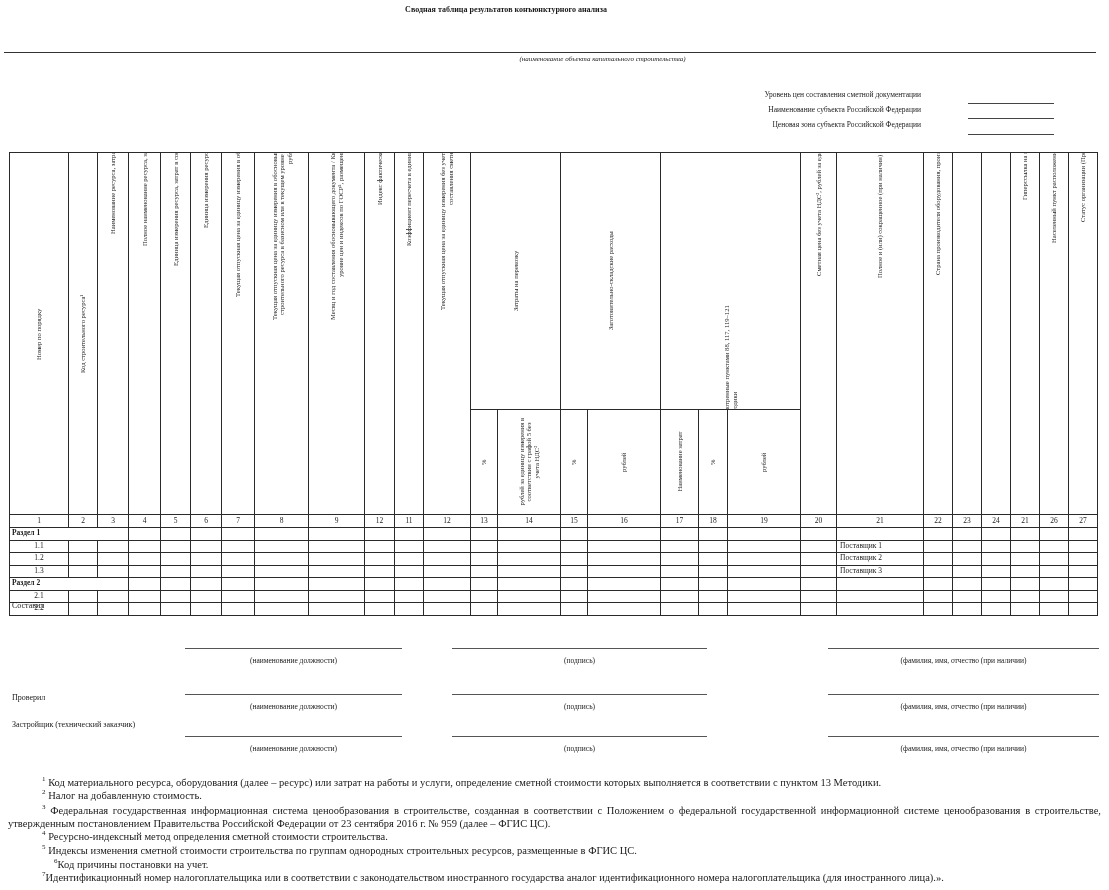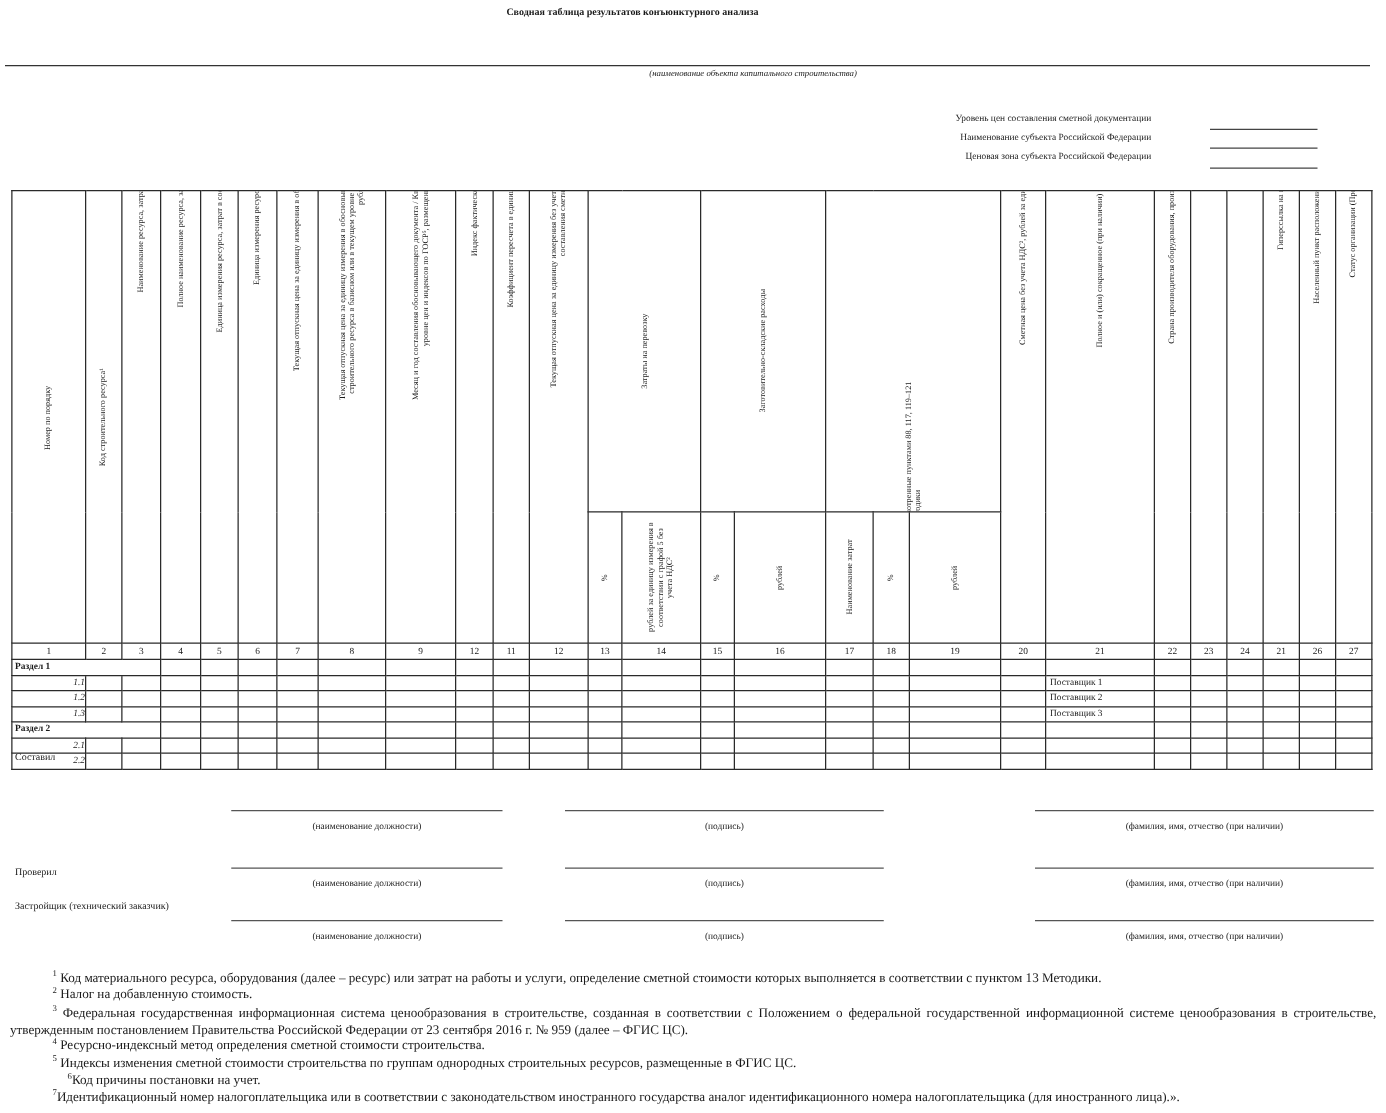--- a/index.html
+++ b/index.html
@@ -11,21 +11,21 @@
   .meta-label { right:188px; font-size:7.5px; text-align:right; white-space:nowrap; }
   .meta-line { left:968px; width:86px; border-top:1px solid #444; height:0; }
 
   table.grid { position:absolute; left:9px; top:152px; border-collapse:collapse; table-layout:fixed; width:1088px; font-size:6.6px; }
   table.grid td { border:1px solid #2a2a2a; padding:0; overflow:hidden; line-height:1.15; }
   .vh { position:relative; height:100%; }
   .vt { position:absolute; left:50%; bottom:4px; writing-mode:vertical-rl; transform:translateX(-50%) rotate(180deg); text-align:center; white-space:normal; }
   .vt-mid { position:absolute; left:50%; top:50%; writing-mode:vertical-rl; transform:translate(-50%,-50%) rotate(180deg); text-align:center; white-space:normal; }
   .num td { text-align:center; font-size:7.5px; height:12px; }
   .row td { height:11.5px; font-size:7.5px; }
-  .row td.n { text-align:right;font-style:italic; }
+  .row td.n { text-align:center; }
   .row td.sec { font-weight:bold; padding-left:2px; }
   .row td.sup { padding-left:3px; }
 
   .sig-label { font-size:8px; left:12px; }
   .sig-line { border-top:1px solid #555; height:0; }
   .sig-cap { font-size:7.5px; text-align:center; }
 
   .fn { font-size:10.5px; left:42px; white-space:nowrap; }
   .fn sup { font-size:7px; }
   .fn-wrap { left:8px; width:1093px; font-size:10.5px; text-align:justify; text-indent:34px; line-height:13.5px; }

